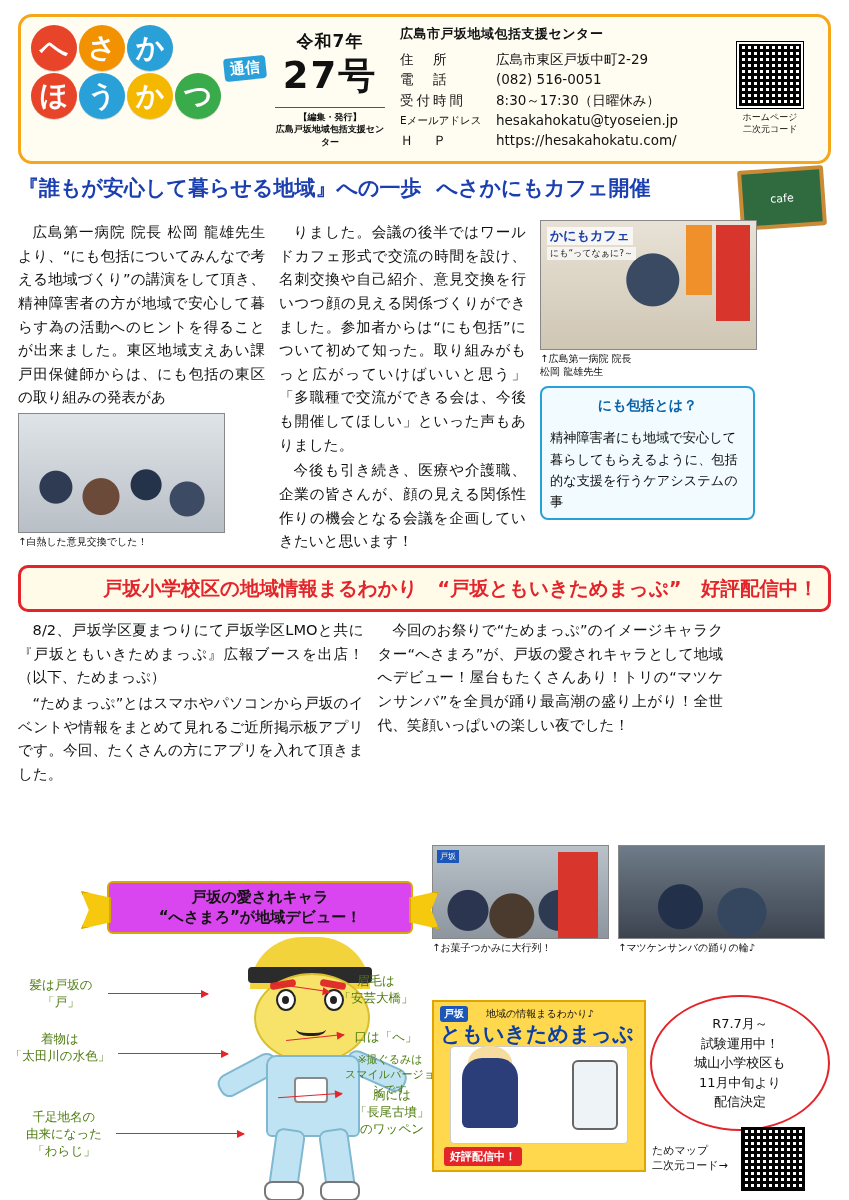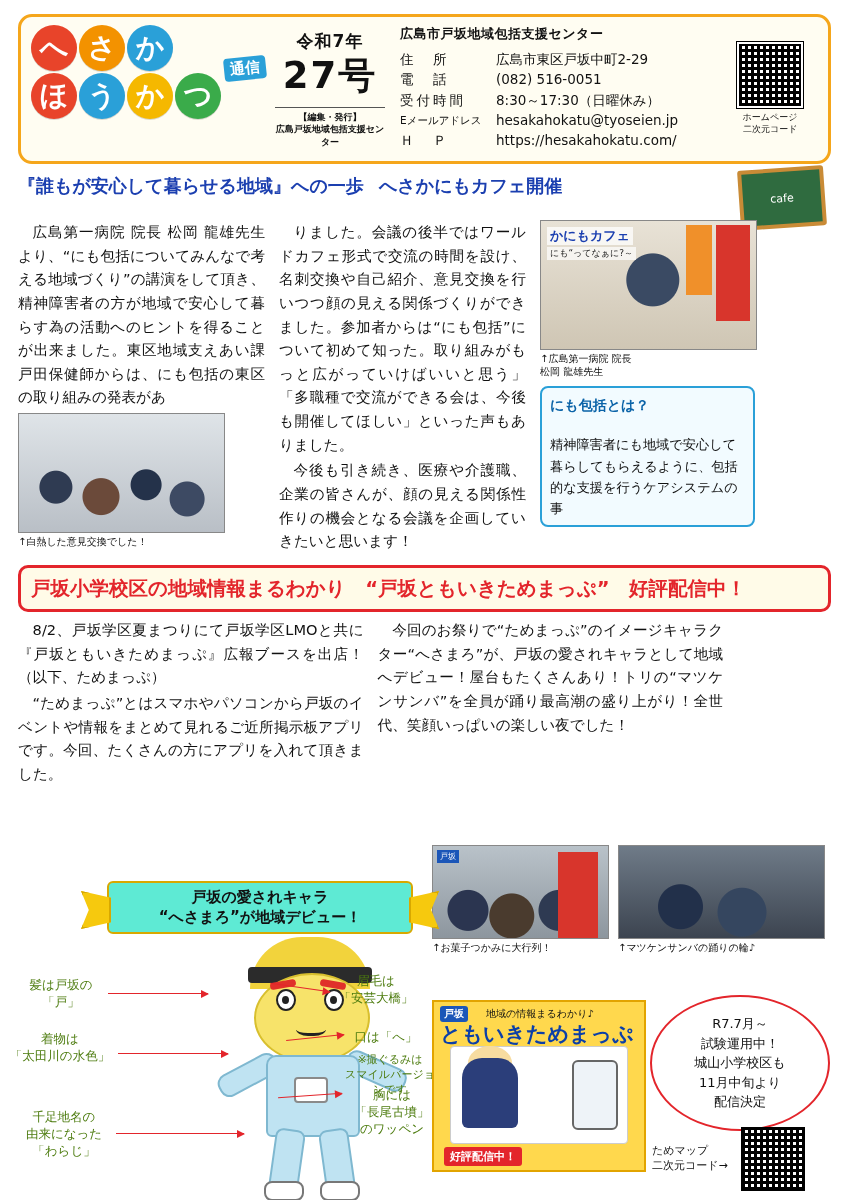--- a/index.html
+++ b/index.html
@@ -62,32 +62,32 @@
       repeating-linear-gradient(0deg,#000 0 3px,#fff 3px 6px),
       repeating-linear-gradient(90deg,#000 0 3px,rgba(255,255,255,0) 3px 6px);
       background-blend-mode:multiply;border:2px solid #fff;outline:1px solid #000;}
   .qr-cap{font-size:9px;text-align:right;margin-top:4px;line-height:1.3;}
 
   
   .banner1{
     margin-top:10px;position:relative;height:40px;
   }
   .banner1 .t{
-    font-size:18px;font-weight:bold;color:#1b3fb0;letter-spacing:0px;
+    font-size:21px;font-weight:bold;color:#1b3fb0;letter-spacing:0px;
   }
   .chalk{
     position:absolute;right:6px;top:-6px;width:78px;height:52px;
     background:#2f6b3f;border:4px solid #c98b36;border-radius:3px;
     color:#fff;font-size:11px;display:flex;align-items:center;justify-content:center;
     transform:rotate(-4deg);
   }
 
   .banner2{
     margin-top:10px;border:3px solid #e3252b;border-radius:10px;
-    background:#fffbe8;padding:7px 10px;text-align:left;
+    background:#fffbe8;padding:7px 10px;text-align:right;
     font-size:19.5px;font-weight:bold;color:#e3252b;letter-spacing:0px;
   }
 
   
   .a1{display:flex;gap:14px;margin-top:6px;}
   .col{width:247px;font-size:14.6px;line-height:1.62;text-align:justify;}
   .col p{margin:0 0 2px 0;}
   .indent{text-indent:1em;}
   .photo{
     border:1px solid #888;background:#cfd6dd;position:relative;overflow:hidden;
@@ -105,29 +105,29 @@
     background:
       radial-gradient(circle at 52% 46%,#3a4a63 0 26px,transparent 27px),
       linear-gradient(#e8e2d6,#cfc6b4);
   }
   .ph-stage .banner-red{position:absolute;right:6px;top:4px;width:34px;height:96px;background:#d8352c;}
   .ph-stage .banner-or{position:absolute;right:44px;top:4px;width:26px;height:70px;background:#f0902a;}
   .nimo-box{
     border:2px solid #2aa0d8;border-radius:8px;background:#f2fbff;
     padding:6px 8px;font-size:13.2px;line-height:1.6;margin-top:8px;
   }
-  .nimo-title{color:#0a63a8;font-weight:bold;font-size:14px;margin-bottom:18px;}
+  .nimo-title{color:#0a63a8;font-weight:bold;text-align:center;font-size:14px;margin-bottom:11px;}
 
   
   .a2{display:flex;gap:14px;margin-top:6px;}
 
   
   .chara-wrap{position:relative;margin-top:6px;height:300px;}
   .ribbon{
-    position:relative;margin:0 auto;width:290px;background:#5eead4;border:2px solid #d8a800;
+    position:relative;margin:0 auto;width:290px;background:#d946ef;border:2px solid #d8a800;
     border-radius:6px;text-align:center;padding:4px 6px;font-weight:bold;font-size:15px;line-height:1.35;
   }
   .ribbon:before,.ribbon:after{
     content:"";position:absolute;top:8px;width:26px;height:34px;background:#f6c90e;border:2px solid #d8a800;
   }
   .ribbon:before{left:-28px;clip-path:polygon(0 0,100% 18%,100% 82%,0 100%,26% 50%);}
   .ribbon:after{right:-28px;clip-path:polygon(100% 0,0 18%,0 82%,100% 100%,74% 50%);}
 
   .mascot{position:absolute;left:150px;top:56px;width:200px;height:240px;}
   .m-hair{position:absolute;left:40px;top:0;width:120px;height:52px;background:#f2d33c;border-radius:60px 60px 0 0;}

